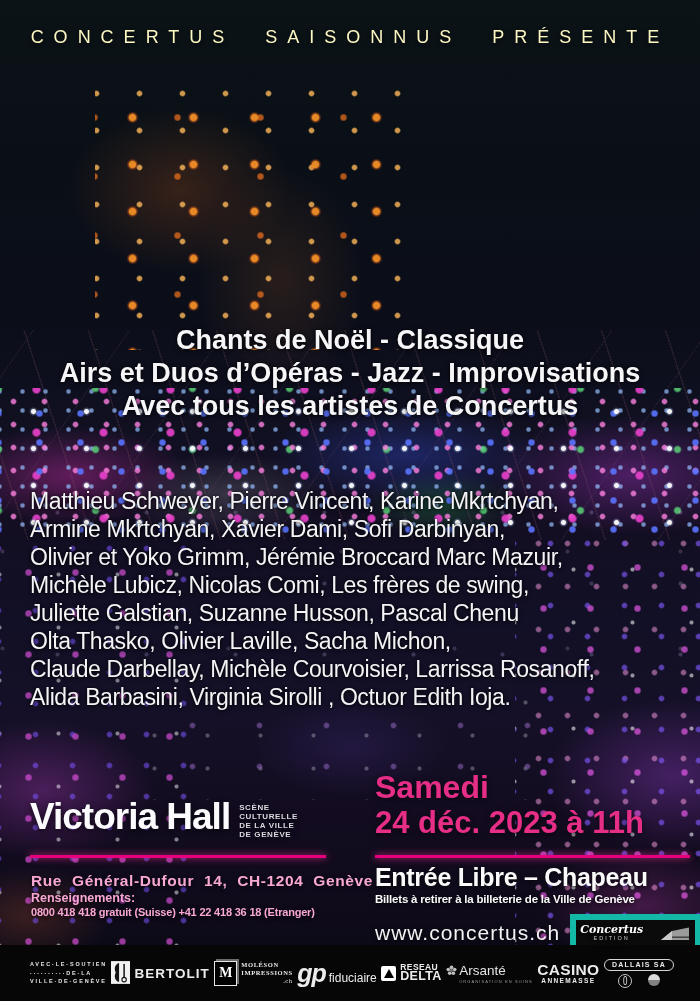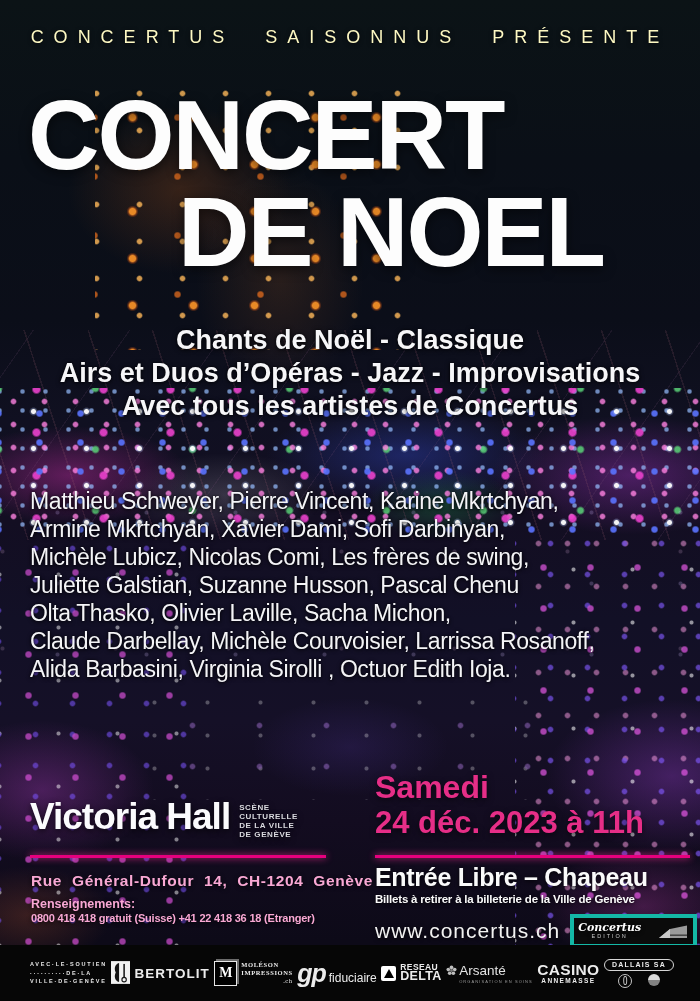--- a/index.html
+++ b/index.html
@@ -81,28 +81,28 @@
     line-height:1.12;color:#d9d9de;}
   .date-block{left:375px;top:769px;color:#e62e87;font-weight:700;line-height:1.13;
     text-shadow:0 2px 6px rgba(0,0,0,.6);}
   .date-day{font-size:32px;}
   .date-when{font-size:31px;}
   .rule{position:absolute;z-index:3;height:3px;background:#e6007e;box-shadow:0 0 7px rgba(255,45,154,.9);}
   .rule-left{left:30px;top:855px;width:296px;}
   .rule-right{left:375px;top:855px;width:315px;}
   .address-block{left:31px;top:872px;color:#f9a8d4;text-shadow:0 1px 4px rgba(0,0,0,.85);}
   .address{font-size:15.5px;font-weight:700;letter-spacing:.6px;word-spacing:5px;}
-  .info-label{margin-top:7px;font-size:12.5px;font-weight:700;}
+  .info-label{margin-top:1px;font-size:12.5px;font-weight:700;}
   .info-phone{margin-top:1px;font-size:11px;font-weight:700;letter-spacing:-.2px;}
   .entry-block{left:375px;top:863px;width:318px;color:#fafafa;text-shadow:0 1px 4px rgba(0,0,0,.85);}
   .entry-title{font-size:25px;font-weight:700;letter-spacing:-.3px;}
   .entry-sub{margin-top:1px;font-size:11.5px;font-weight:700;letter-spacing:-.2px;}
   .website-row{margin-top:9px;display:flex;align-items:center;gap:10px;}
   .website{font-size:21px;font-weight:400;letter-spacing:1px;color:#f2f2f2;}
-  .edition-badge{display:flex;align-items:center;gap:16px;background:#0b0b0b;border:4px solid #14b8a6;
+  .edition-badge{display:flex;align-items:center;gap:16px;background:#0b0b0b;border:6px solid #14b8a6;
     padding:1px 4px;height:24px;}
   .badge-text{display:flex;flex-direction:column;align-items:center;line-height:1;}
   .badge-name{font-family:"DejaVu Serif","Liberation Serif",serif;font-style:italic;font-weight:700;font-size:11px;color:#fff;}
   .badge-edition{font-size:5.5px;letter-spacing:2px;color:#c9c9c9;margin-top:1px;}
 
   
   .sponsor-strip{left:0;top:945px;width:700px;height:56px;background:#060606;z-index:4;
     display:flex;align-items:center;justify-content:space-between;padding:0 26px 0 30px;box-sizing:border-box;
     color:#ececec;}
   .sp{display:flex;align-items:center;}
@@ -152,34 +152,31 @@
   <div class="bokeh branches"></div>
   <div class="bokeh bokeh-orange"></div>
   <div class="bokeh bokeh-mid"></div>
   <div class="bokeh bokeh-left"></div>
   <div class="bokeh bokeh-right"></div>
   <div class="bokeh bokeh-lower"></div>
   <div class="bokeh bokeh-scatter"></div>
 
   <div class="layer presenter">CONCERTUS SAISONNUS PRÉSENTE</div>
 
-  <div class="layer title">
-    <div class="title-l1">CONCERT</div>
-    <div class="title-l2">DE NOEL</div>
-  </div>
 
   <div class="layer subtitle">
     <div>Chants de Noël - Classique</div>
     <div>Airs et Duos d’Opéras - Jazz - Improvisations</div>
     <div>Avec tous les artistes de Concertus</div>
   </div>
 
   <div class="layer artists">
     <div>Matthieu Schweyer, Pierre Vincent, Karine Mkrtchyan,</div>
     <div>Armine Mkrtchyan, Xavier Dami, Sofi Darbinyan,</div>
+    <div>Olivier et Yoko Grimm, Jérémie Broccard Marc Mazuir,</div>
     <div>Michèle Lubicz, Nicolas Comi, Les frères de swing,</div>
     <div>Juliette Galstian, Suzanne Husson, Pascal Chenu</div>
     <div>Olta Thasko, Olivier Laville, Sacha Michon,</div>
     <div>Claude Darbellay, Michèle Courvoisier, Larrissa Rosanoff,</div>
     <div>Alida Barbasini, Virginia Sirolli , Octuor Edith Ioja.</div>
   </div>
 
   <div class="layer venue">
     <span class="venue-name">Victoria Hall</span>
     <span class="venue-tag">

